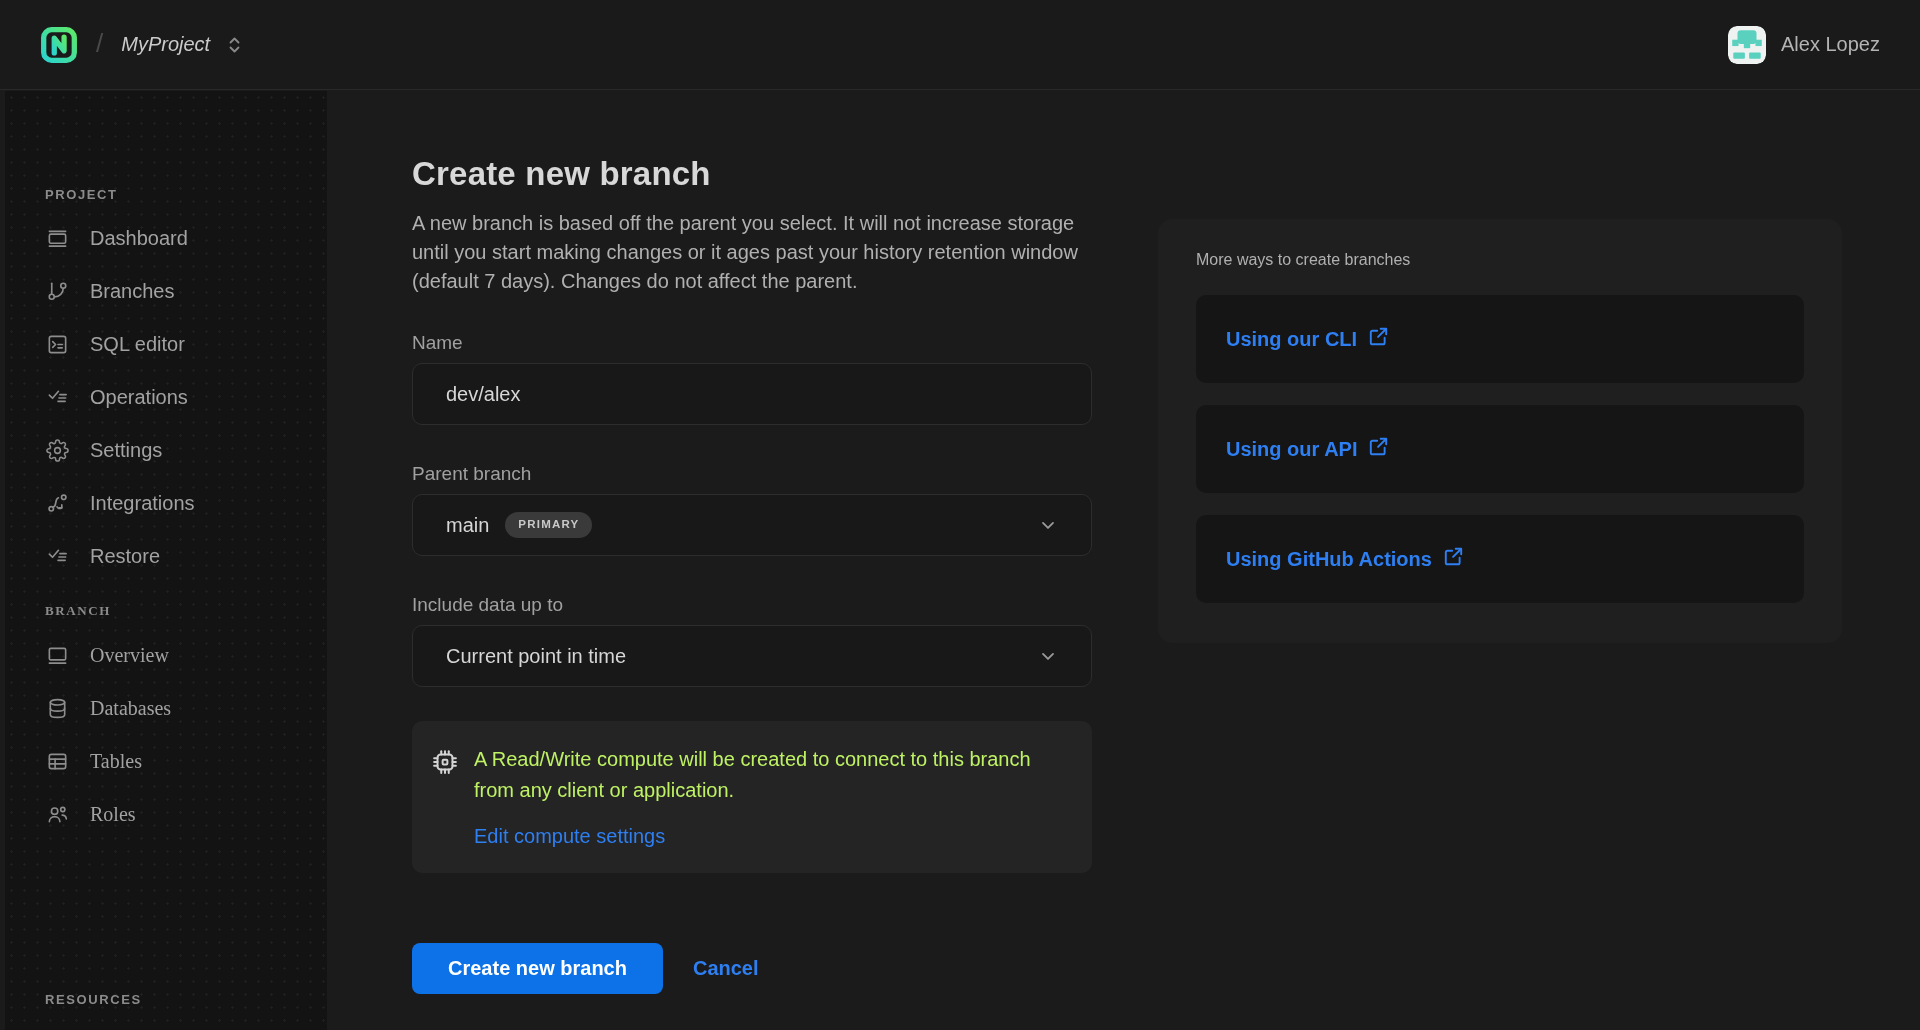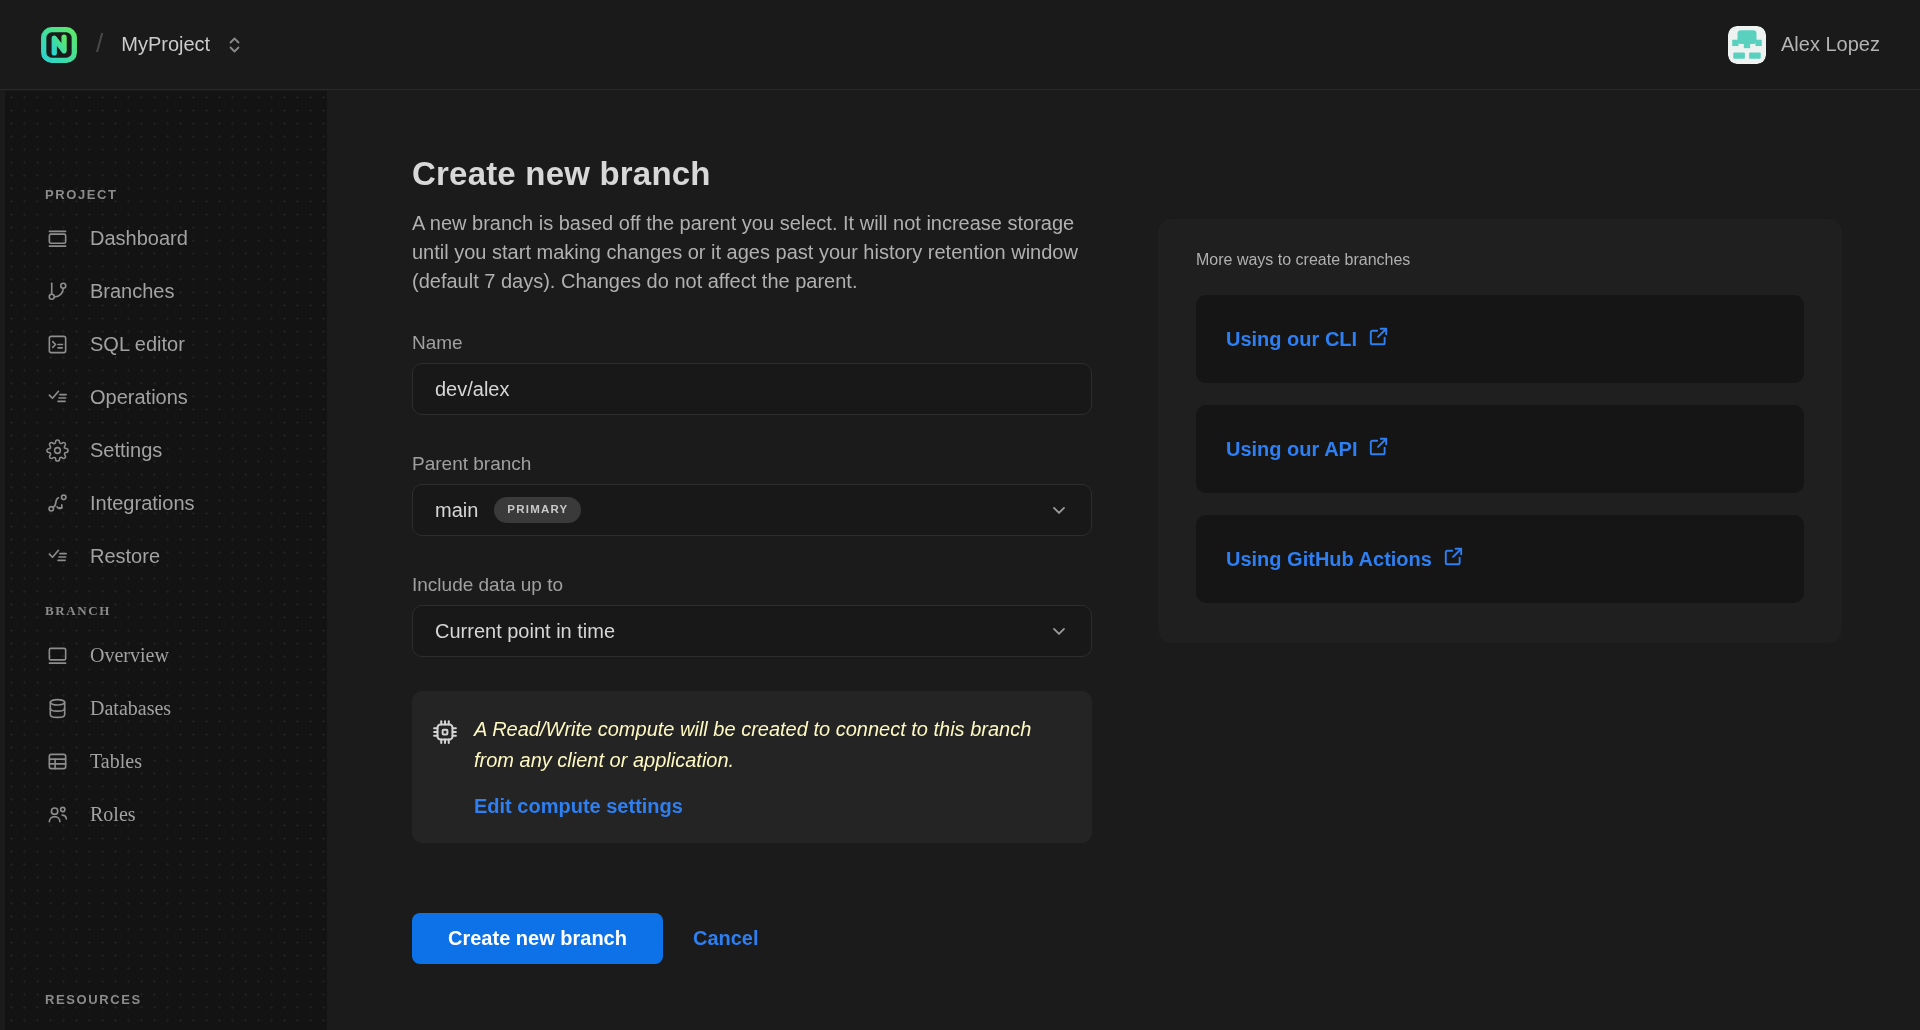--- a/index.html
+++ b/index.html
@@ -12,21 +12,21 @@
 
   
   .topbar {
     position:absolute; top:0; left:0; right:0; height:90px;
     background:#1a1a1a; border-bottom:1px solid #292929;
     display:flex; align-items:center; padding:0 40px;
   }
   .topbar-left { display:flex; align-items:center; gap:18px; }
   .logo { width:38px; height:38px; display:block; cursor:pointer; }
   .crumb-sep { font-size:26px; font-weight:300; color:#4a4a4a; transform:translateY(-1px); }
-  .project-switcher { display:flex; align-items:center; gap:16px; cursor:pointer; }
+  .project-switcher { display:flex; align-items:center; gap:16px; cursor:pointer;font-style:italic; }
   .project-name { font-size:20px; color:#cbcbcb; font-weight:500; }
   .unfold-icon { color:#8a8a8a; display:block; }
   .topbar-right { margin-left:auto; display:flex; align-items:center; gap:15px; cursor:pointer; }
   .avatar { width:38px; height:38px; border-radius:9px; display:block; }
   .user-name { font-size:20px; color:#b3b3b3; }
 
   
   .sidebar {
     position:absolute; top:91px; left:5px; bottom:0; width:326px;
     background-color:#131313;
@@ -54,43 +54,43 @@
   .main {
     position:absolute; top:91px; left:327px; right:0; bottom:0;
     background:#1b1b1b; padding:64px 0 0 85px;
   }
   .page-title { margin:0 0 16px 0; font-size:33px; font-weight:700; color:#d8d8d8; letter-spacing:0.2px; }
   .page-desc { width:682px; margin:0 0 36px 0; font-size:20px; line-height:29px; color:#b0b0b0; }
 
   .field-label { display:block; font-size:19px; color:#a0a0a0; margin-bottom:9px; }
   .field-group { margin-top:38px; }
   .control {
-    width:680px; height:52px; border:1px solid #2d2d2d; border-radius:10px;
-    background:#181818; display:flex; align-items:center; padding:0 22px;
+    width:680px; height:62px; border:1px solid #2d2d2d; border-radius:10px;
+    background:#181818; display:flex; align-items:center; padding:0 33px;
     font-size:20px; color:#d6d6d6;
   }
   input.control { outline:none; font-family:"Liberation Sans", sans-serif; }
   .select { cursor:pointer;justify-content:flex-end; }
   .select .grow { flex:1; }
   .chevron { color:#9a9a9a; display:block; }
   .badge {
     margin-left:16px; background:#3a3a3a; color:#c9c9c9;
     font-size:11.5px; font-weight:700; letter-spacing:1.2px;
     padding:7px 13px; border-radius:999px; line-height:1;
   }
 
   .compute-note {
     width:680px; margin-top:34px; background:#242424; border-radius:10px;
     padding:23px 24px 25px 18px;
     display:grid; grid-template-columns:30px 1fr; column-gap:14px;
   }
   .compute-note .icn { color:#d4d4d4; margin-top:3px; }
-  .compute-text { font-size:20px; line-height:31px; color:#fef9c3; max-width:585px;font-style:italic; }
+  .compute-text { font-size:20px; line-height:31px; color:#bef264; max-width:585px; }
   .compute-link {
-    grid-column:2; margin-top:19px; font-size:20px; font-weight:700;
+    grid-column:2; margin-top:19px; font-size:20px; font-weight:400;
     color:#2e7ff2; text-decoration:none; cursor:pointer; width:max-content;
   }
 
   .actions { margin-top:70px; display:flex; align-items:center; gap:20px; }
   .btn-primary {
     height:51px; padding:0 36px; border:none; border-radius:8px;
     background:#0d72e8; color:#ffffff; font-size:20px; font-weight:700;
     font-family:"Liberation Sans", sans-serif; cursor:pointer;
   }
   .link-cancel { font-size:20px; font-weight:700; color:#2e7ff2; text-decoration:none; cursor:pointer; padding:0 10px;text-align:center; }

